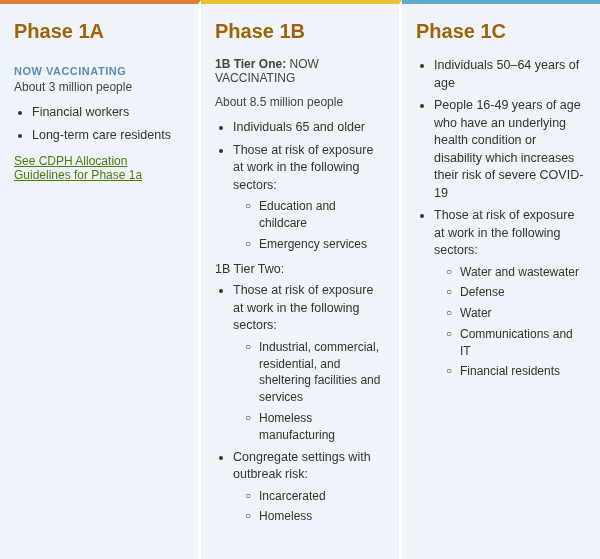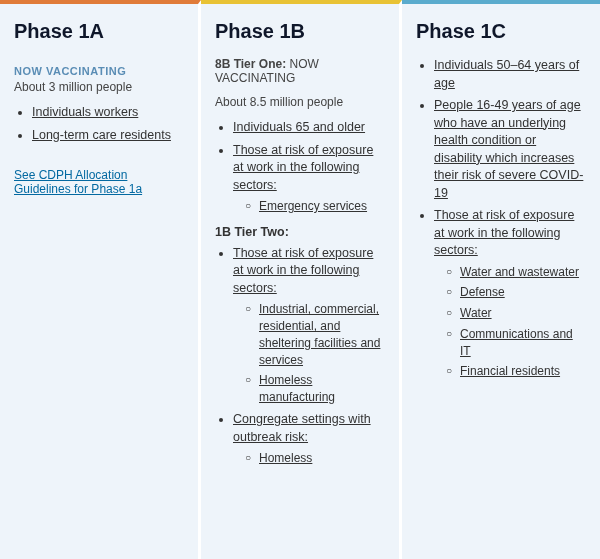--- a/index.html
+++ b/index.html
@@ -27,21 +27,21 @@
     .phase-col:nth-child(2) {
       border-top: 4px solid #e8c234;
     }
     .phase-col:nth-child(3) {
       border-top: 4px solid #5aabcd;
       border-right: none;
     }
     .phase-title {
       font-size: 20px;
       font-weight: bold;
-      color: #0f172a;
+      color: #a16207;
       margin-bottom: 14px;
     }
     .now-vaccinating {
       font-size: 11px;
       font-weight: bold;
       color: #5a8db5;
       letter-spacing: 0.5px;
       text-transform: uppercase;
       margin-bottom: 3px;
     }
@@ -52,21 +52,20 @@
     }
     .main-list {
       list-style: disc;
       padding-left: 18px;
       margin-bottom: 8px;
     }
     .main-list > li {
       margin-bottom: 5px;
       font-size: 12.5px;
       line-height: 1.4;
-      text-decoration: underline;
     }
     .sub-list {
       list-style: none;
       padding-left: 12px;
       margin-top: 4px;
     }
     .sub-list > li {
       margin-bottom: 4px;
       font-size: 12px;
       line-height: 1.4;
@@ -74,87 +73,89 @@
       padding-left: 14px;
     }
     .sub-list > li::before {
       content: "○";
       position: absolute;
       left: 0;
       font-size: 10px;
       top: 1px;
     }
     .tier-label {
-      font-weight: bold;
+      font-weight: normal;
       margin-top: 10px;
       margin-bottom: 6px;
       font-size: 12.5px;
     }
     .link-text {
-      color: #0369a1;
+      color: #4d7c0f;
       text-decoration: underline;
       cursor: pointer;
       font-size: 12px;
-      margin-top: 24px;
+      margin-top: 10px;
       display: block;
     }
     .inline-bold {
       font-weight: bold;
     }
     .divider {
       height: 8px;
     }
   </style>
 </head>
 <body>
 
 <div class="container">
 
   <div class="phase-col">
     <div class="phase-title">Phase 1A</div>
     <div class="divider"></div>
     <div class="now-vaccinating">NOW VACCINATING</div>
     <div class="about-text">About 3 million people</div>
     <ul class="main-list">
-      <li>Individuals workers</li>
+      <li>Financial workers</li>
       <li>Long-term care residents</li>
     </ul>
     <a class="link-text">See CDPH Allocation Guidelines for Phase 1a</a>
   </div>
 
   <div class="phase-col">
     <div class="phase-title">Phase 1B</div>
     <div class="about-text">
-      <span class="inline-bold">8B Tier One:</span>
+      <span class="inline-bold">1B Tier One:</span>
       <span> NOW VACCINATING</span>
     </div>
     <div class="about-text">About 8.5 million people</div>
     <ul class="main-list">
       <li>Individuals 65 and older</li>
       <li>
         <span>Those at risk of exposure at work in the following sectors:</span>
         <ul class="sub-list">
+          <li>Education and childcare</li>
           <li>Emergency services</li>
         </ul>
       </li>
     </ul>
     <div class="tier-label">
       <span>1B Tier Two:</span>
     </div>
     <ul class="main-list">
       <li>
         <span>Those at risk of exposure at work in the following sectors:</span>
         <ul class="sub-list">
           <li>Industrial, commercial, residential, and sheltering facilities and services</li>
           <li>Homeless manufacturing</li>
         </ul>
       </li>
       <li>
         <span>Congregate settings with outbreak risk:</span>
         <ul class="sub-list">
+          <li>Incarcerated</li>
           <li>Homeless</li>
         </ul>
       </li>
     </ul>
   </div>
 
   <div class="phase-col">
     <div class="phase-title">Phase 1C</div>
     <ul class="main-list">
       <li>Individuals 50–64 years of age</li>

